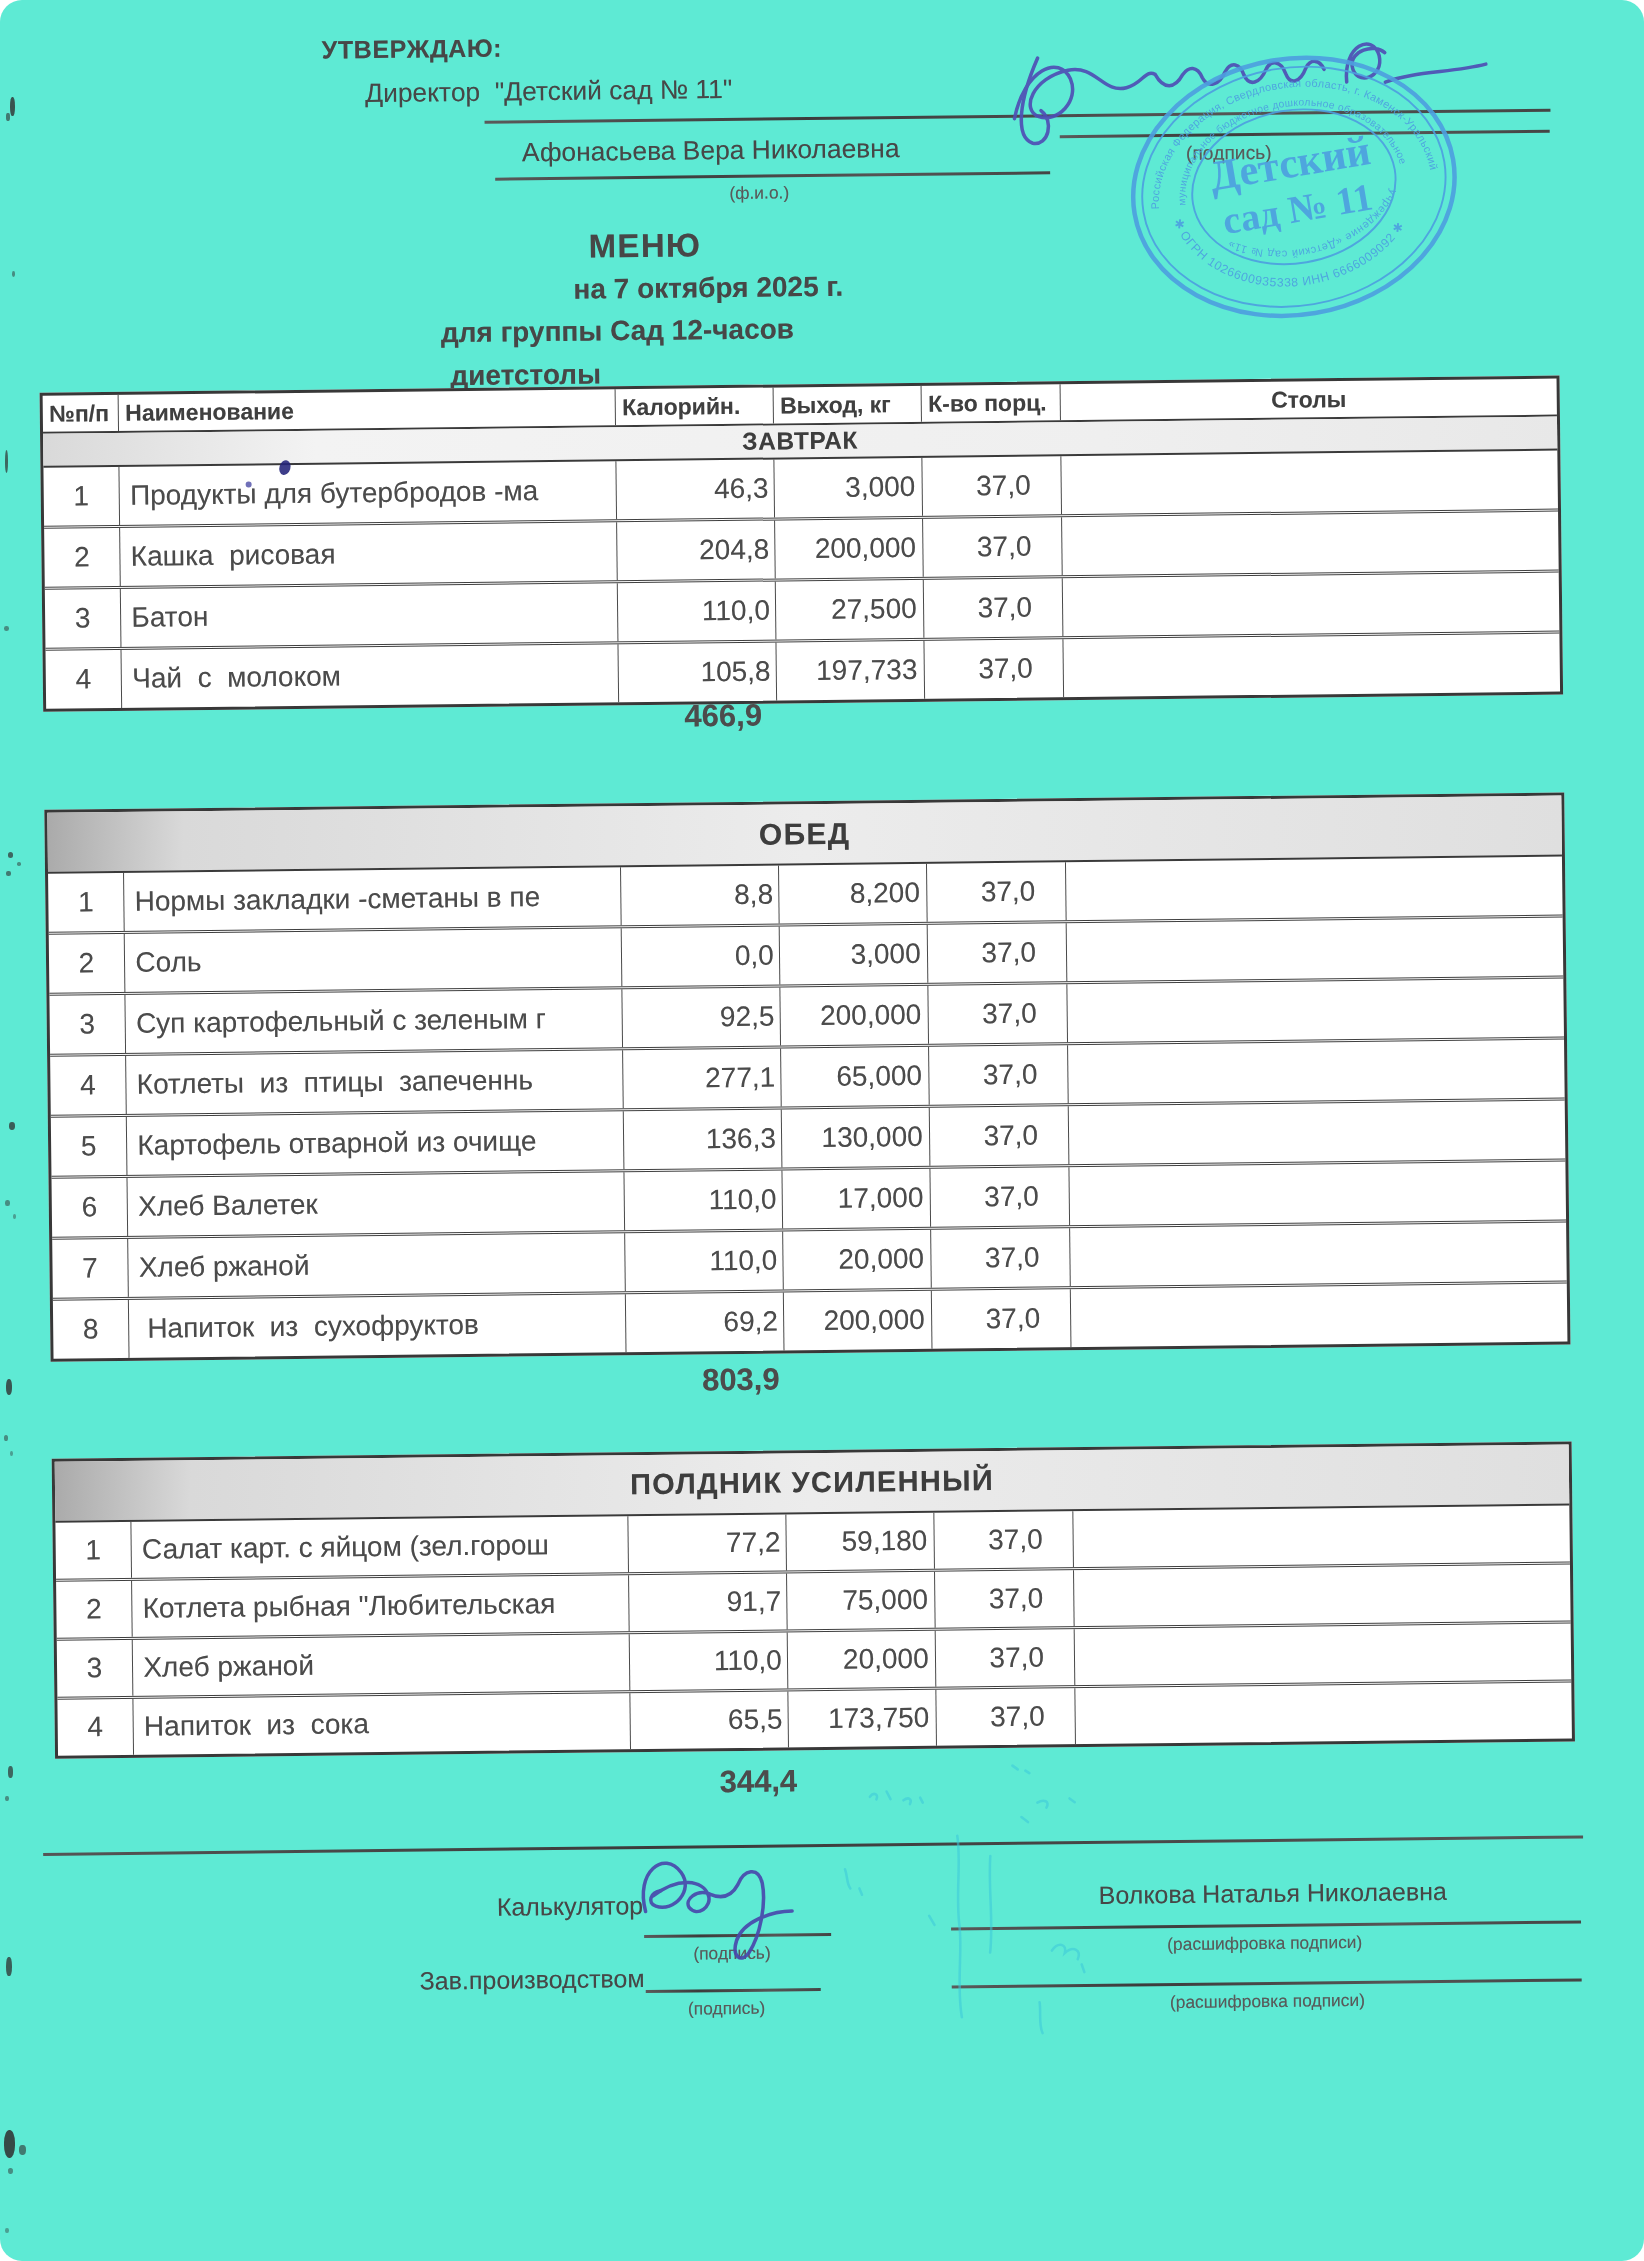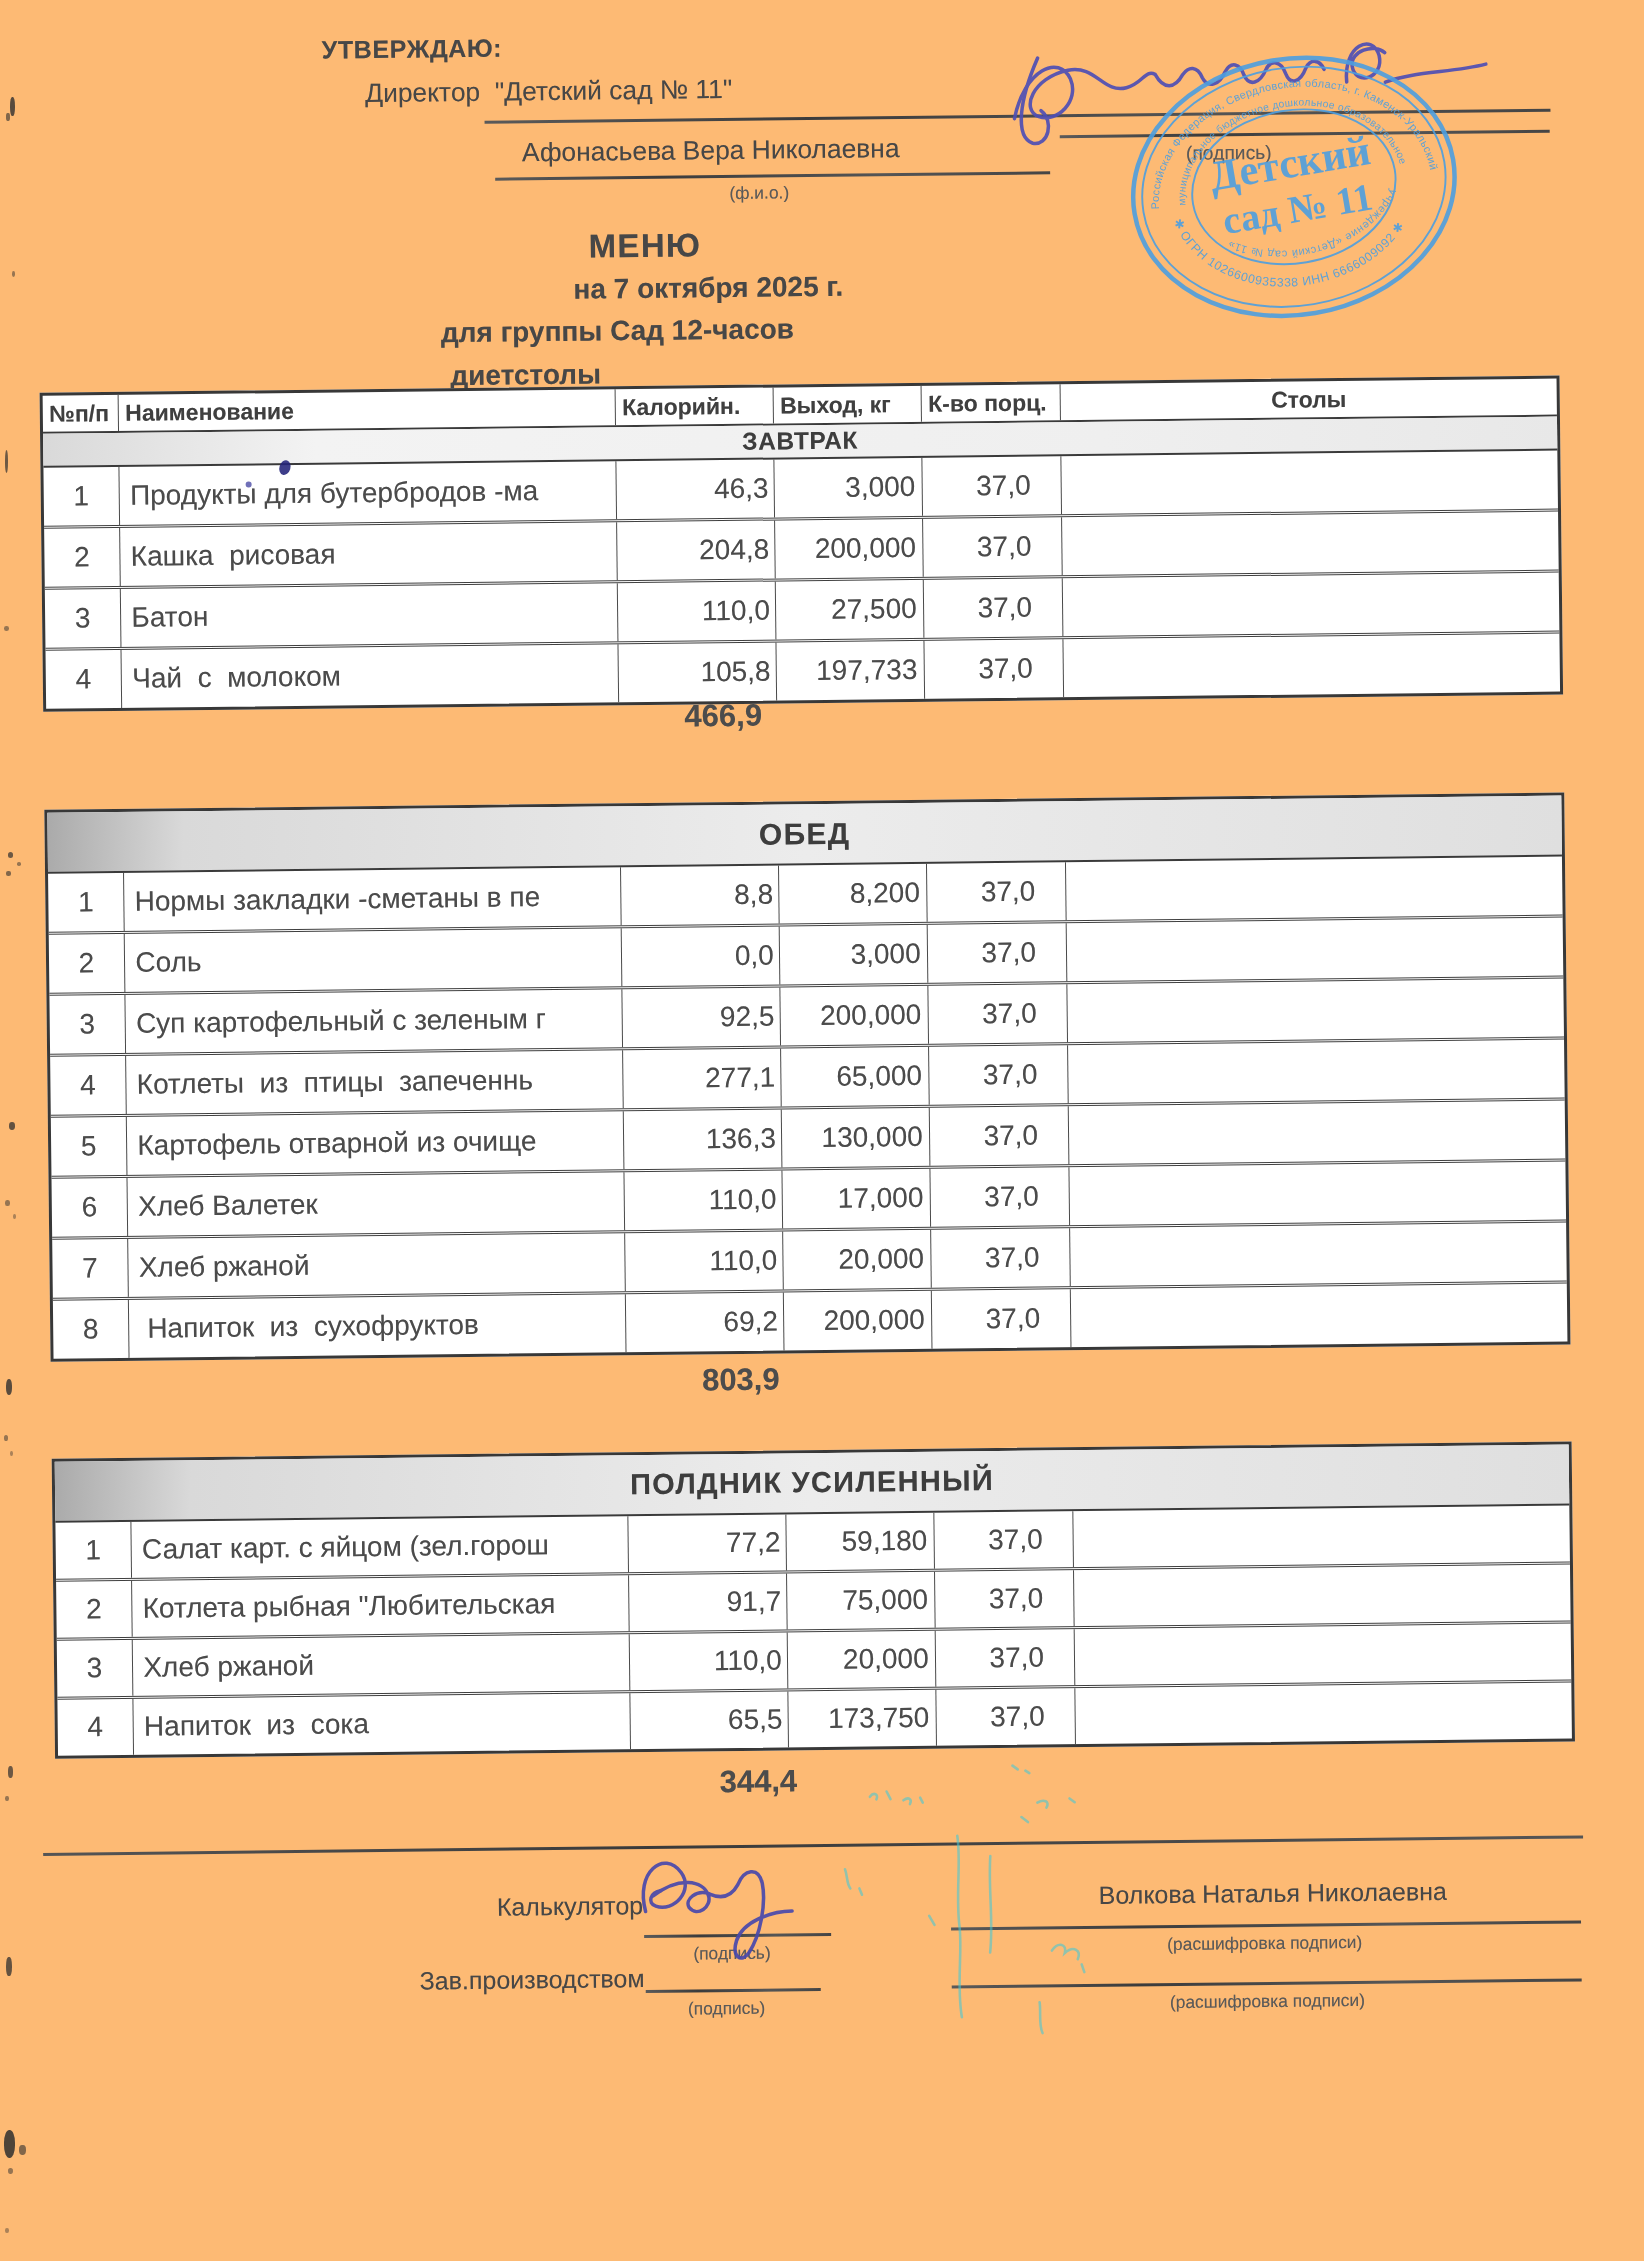--- a/index.html
+++ b/index.html
@@ -1,18 +1,18 @@
 <!DOCTYPE html>
 <html style="font-size:10.3px"><head>
 <meta charset="utf-8">
 <style>
   html,body{margin:0;padding:0;background:#ffffff;}
   body{width:1644px;height:2261px;overflow:hidden;position:relative;
        font-family:"Liberation Sans",sans-serif;}
-  .page{position:absolute;inset:0;background:#fdba74;}
+  .page{position:absolute;inset:0;background:#5eead4;border-radius:22px;}
   .content{position:absolute;inset:0;transform:rotate(-0.65deg);transform-origin:50% 50%;}
   .t{position:absolute;color:#474747;text-shadow:0 0 0.6px rgba(70,70,70,.35);white-space:pre;}
   .b{font-weight:700;}
   .small{font-size:17.4px;color:#5a5a5a;}
   .hline{position:absolute;height:2.6px;
          background:linear-gradient(90deg,#5a5a5a,#3c3c3c 30%,#555 70%,#454545);}
   .hrule{position:absolute;height:3.2px;background:linear-gradient(90deg,#555,#3a3a3a 40%,#555);}
 
   
   .mtable{position:absolute;left:48px;width:1520px;border:3.2px solid #383838;background:#fff;box-sizing:border-box;}

